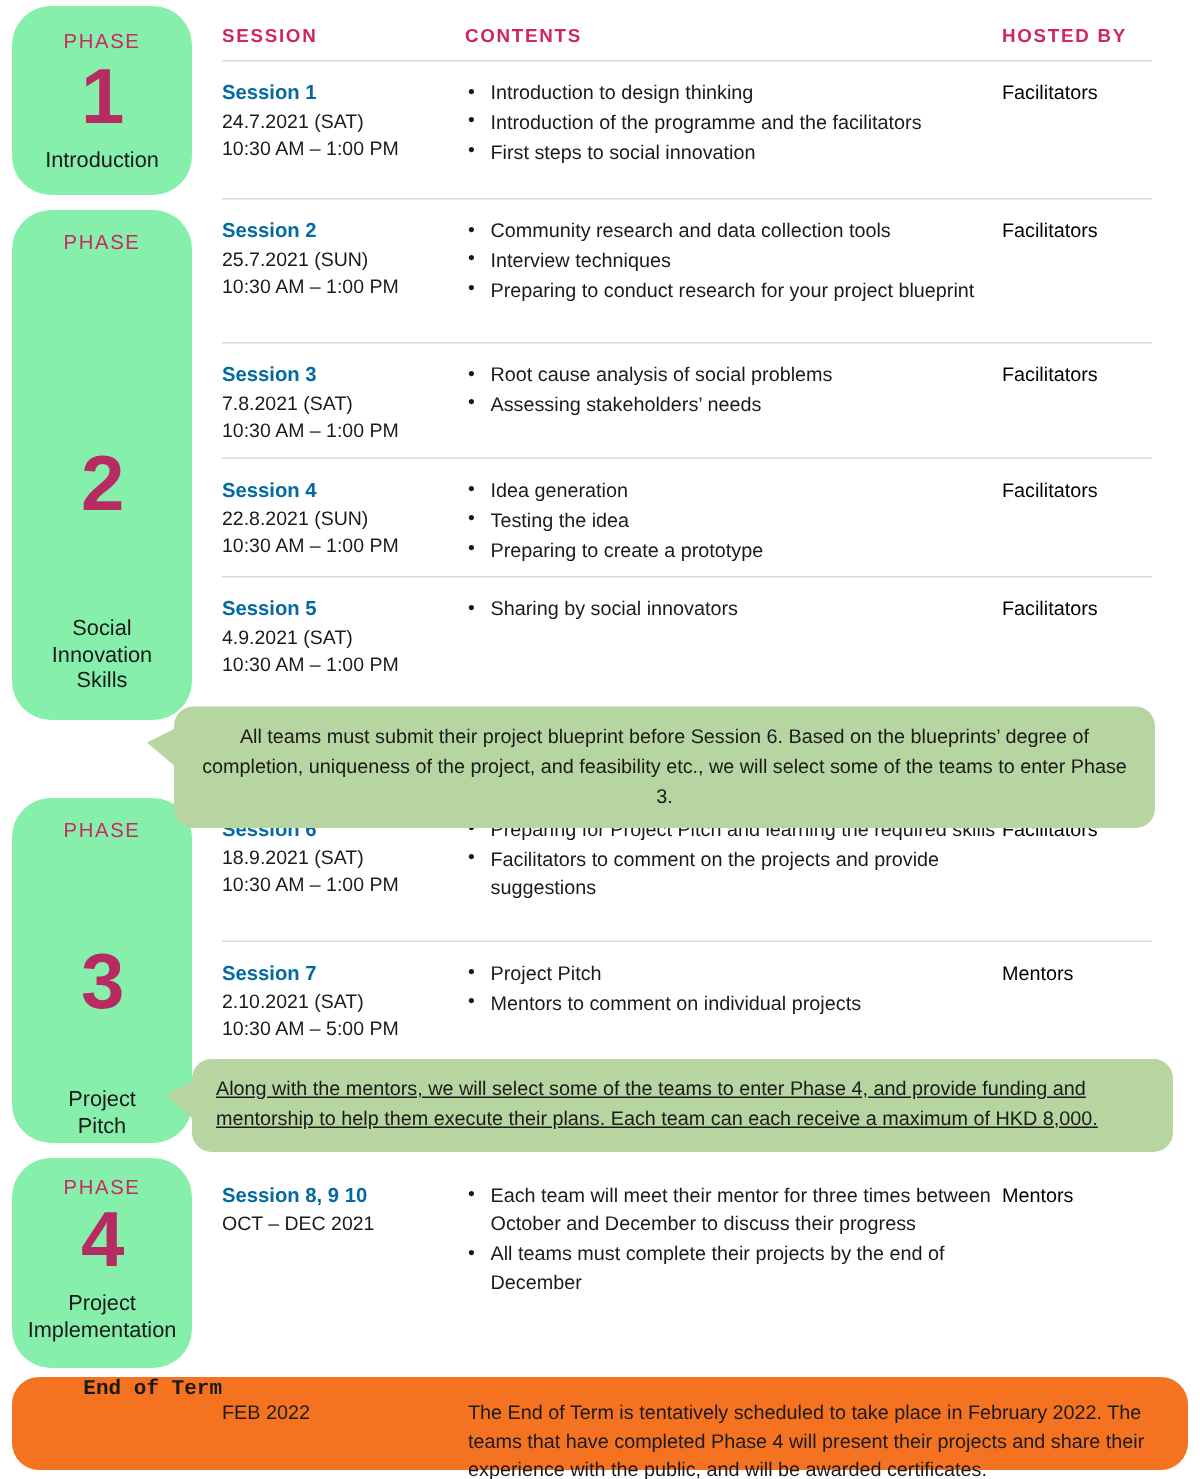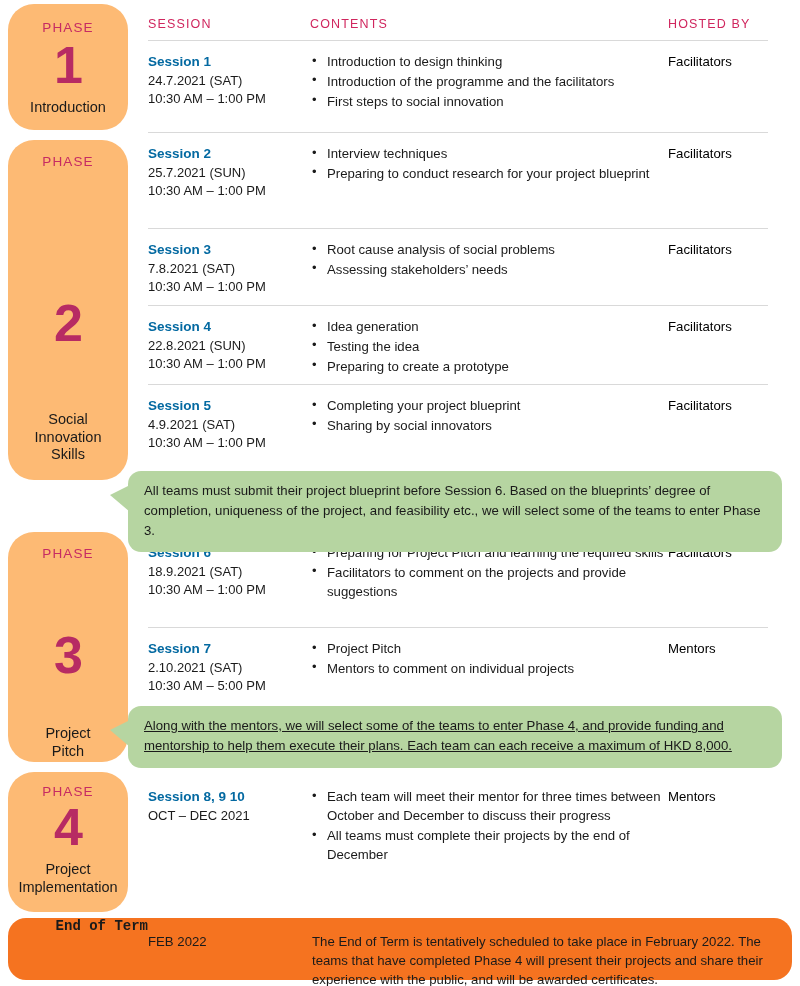--- a/index.html
+++ b/index.html
@@ -18,21 +18,21 @@
   
   #phase-rail {
     position: absolute;
     left: 8px; top: 0;
     width: 120px; height: 910px;
   }
   .phase-pill {
     position: absolute;
     left: 0;
     width: 120px;
-    background: #fdba74;
+    background: #86efac;
     border-radius: 26px;
     display: flex;
     flex-direction: column;
     align-items: center;
     color: #1a1a1a;
   }
   .phase-word {
     color: #C62B63;
     font-size: 13.5px;
     letter-spacing: 1.1px;
@@ -85,21 +85,21 @@
   }
   .col-head-row {
     display: flex;
     padding-top: 17px;
     padding-bottom: 9px;
   }
   .col-head {
     color: #D0265E;
     font-size: 12.5px;
     letter-spacing: 1.15px;
-    font-weight: 400;
+    font-weight: 700;
   }
   .c-session { width: 162px; flex: 0 0 162px; }
   .c-contents { width: 358px; flex: 0 0 358px; }
   .c-host { width: 114px; flex: 0 0 114px; }
 
   .rule {
     height: 1px;
     background: #d9d9d9;
     width: 620px;
   }
@@ -161,21 +161,21 @@
   .callout::before {
     content: "";
     position: absolute;
     left: -18px;
     top: 14px;
     width: 0; height: 0;
     border-top: 10px solid transparent;
     border-bottom: 17px solid transparent;
     border-right: 20px solid #B6D5A1;
   }
-  #callout-1 { left: 128px; top: 471px; width: 654px; }
+  #callout-1 { left: 116px; top: 471px; width: 654px; text-align: center; }
   #callout-2 { left: 128px; top: 706px; width: 654px; text-decoration: underline; }
 
   
   #end-of-term {
     position: absolute;
     left: 8px; top: 918px;
     width: 784px; height: 62px;
     background: #F57320;
     border-radius: 18px;
     display: flex;
@@ -266,20 +266,21 @@
   <div class="rule"></div>
 
   <div class="sess-row" style="height:95px">
     <div class="c-session">
       <div class="sess-title">Session 2</div>
       <div class="sess-date">25.7.2021 (SUN)
 10:30 AM – 1:00 PM</div>
     </div>
     <div class="c-contents">
       <ul class="bullets">
+        <li>Community research and data collection tools</li>
         <li>Interview techniques</li>
         <li>Preparing to conduct research for your project blueprint</li>
       </ul>
     </div>
     <div class="c-host host-cell">Facilitators</div>
   </div>
 
   <div class="rule"></div>
 
   <div class="sess-row" style="height:76px">
@@ -318,21 +319,20 @@
   <div class="rule"></div>
 
   <div class="sess-row" style="height:72px">
     <div class="c-session">
       <div class="sess-title">Session 5</div>
       <div class="sess-date">4.9.2021 (SAT)
 10:30 AM – 1:00 PM</div>
     </div>
     <div class="c-contents">
       <ul class="bullets">
-        <li>Completing your project blueprint</li>
         <li>Sharing by social innovators</li>
       </ul>
     </div>
     <div class="c-host host-cell">Facilitators</div>
   </div>
 
   <div style="height:75px"></div>
 
   <div class="sess-row" style="height:95px">
     <div class="c-session">

